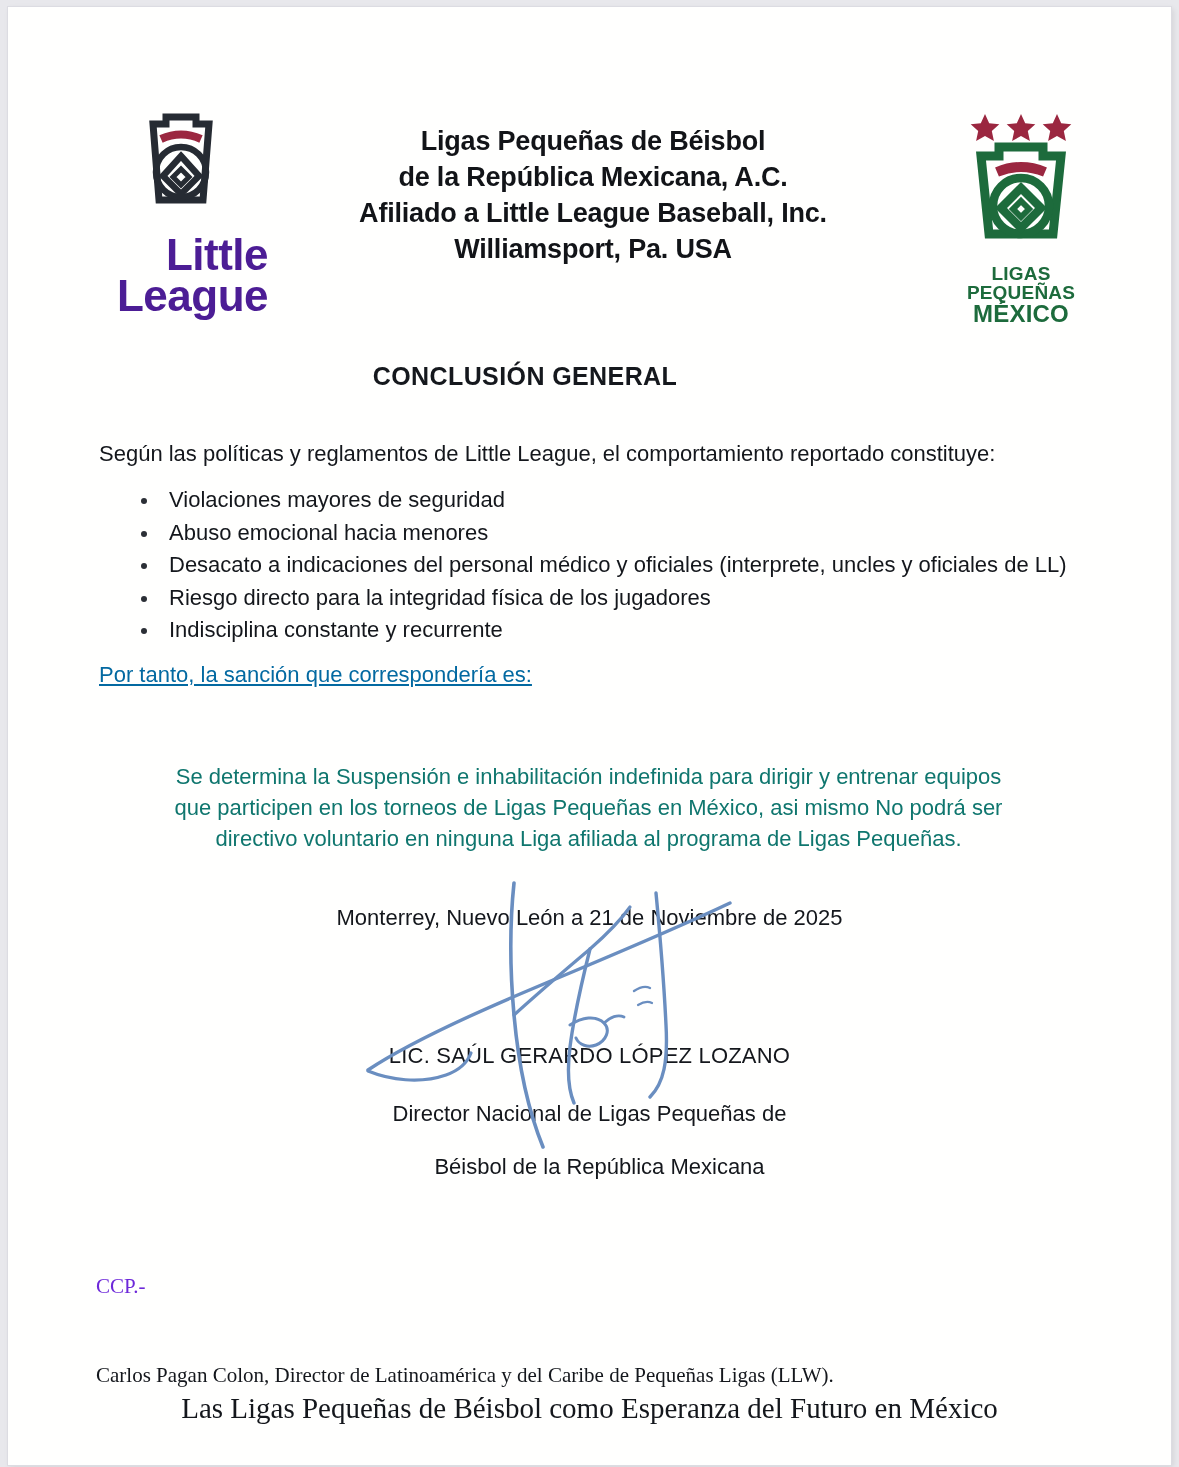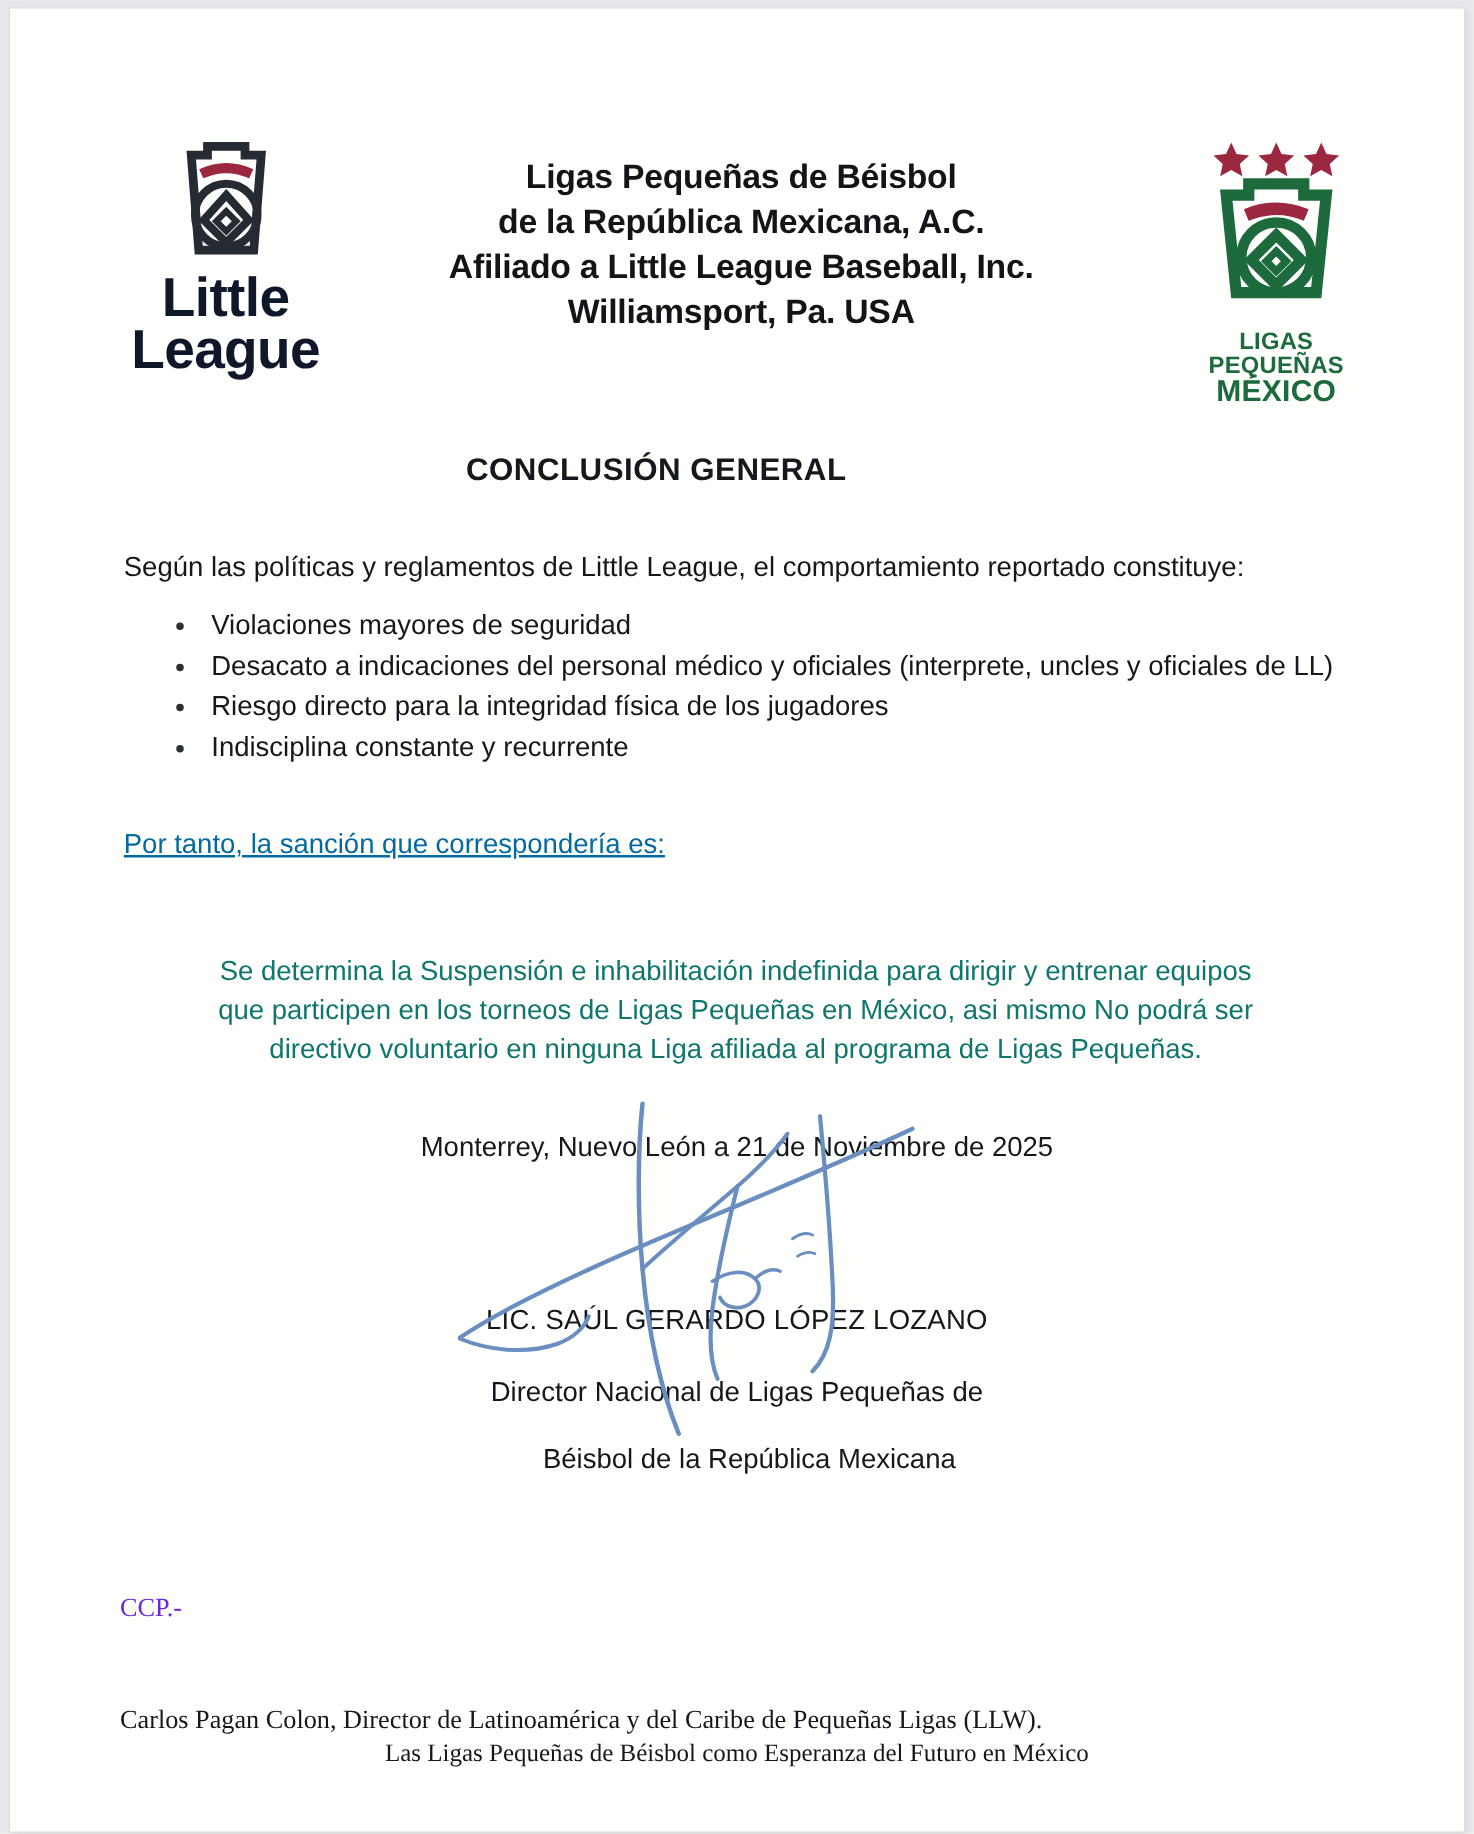--- a/index.html
+++ b/index.html
@@ -47,26 +47,26 @@
     position: absolute;
     left: 85px;
     top: 10px;
     width: 175px;
     text-align: center;
   }
   .ll-logo svg { display: block; margin: 0 auto; }
   .ll-wordmark {
     font-family: "Liberation Sans", sans-serif;
     font-weight: bold;
-    color: #0f172a;
+    color: #4c1d95;
     font-size: 44px;
     line-height: 0.93;
     letter-spacing: -0.5px;
-    margin-top: 7px;
-    text-align: center;
+    margin-top: 23px;
+    text-align: right;
   }
 
   .org-title {
     position: absolute;
     left: 255px;
     top: 22px;
     width: 660px;
     text-align: center;
     font-family: "Liberation Sans", sans-serif;
     font-weight: bold;
@@ -232,21 +232,21 @@
     color: #14171c;
     margin-top: 43px;
   }
   .tagline {
     position: absolute;
     left: 0;
     top: 1385px;
     width: 1163px;
     text-align: center;
     font-family: "Liberation Serif", serif;
-    font-size: 20px;
+    font-size: 29px;
     color: #14171c;
   }
 </style>
 </head>
 <body>
 
 <div class="page-shadow">
 <div class="page">
 
   <div class="header">
@@ -298,20 +298,21 @@
       </div>
     </div>
   </div>
 
   <div class="doc-title">CONCLUSIÓN GENERAL</div>
 
   <div class="intro">Según las políticas y reglamentos de Little League, el comportamiento reportado constituye:</div>
 
   <ul class="bullets">
     <li>Violaciones mayores de seguridad</li>
+    <li>Abuso emocional hacia menores</li>
     <li>Desacato a indicaciones del personal médico y oficiales (interprete, uncles y oficiales de LL)</li>
     <li>Riesgo directo para la integridad física de los jugadores</li>
     <li>Indisciplina constante y recurrente</li>
   </ul>
 
   <div class="por-tanto">Por tanto, la sanción que correspondería es:</div>
 
   <div class="sanction">Se determina la Suspensión e inhabilitación indefinida para dirigir y entrenar equipos que participen en los torneos de Ligas Pequeñas en México, asi mismo No podrá ser directivo voluntario en ninguna Liga afiliada al programa de Ligas Pequeñas.</div>
 
   <div class="sig-block">

